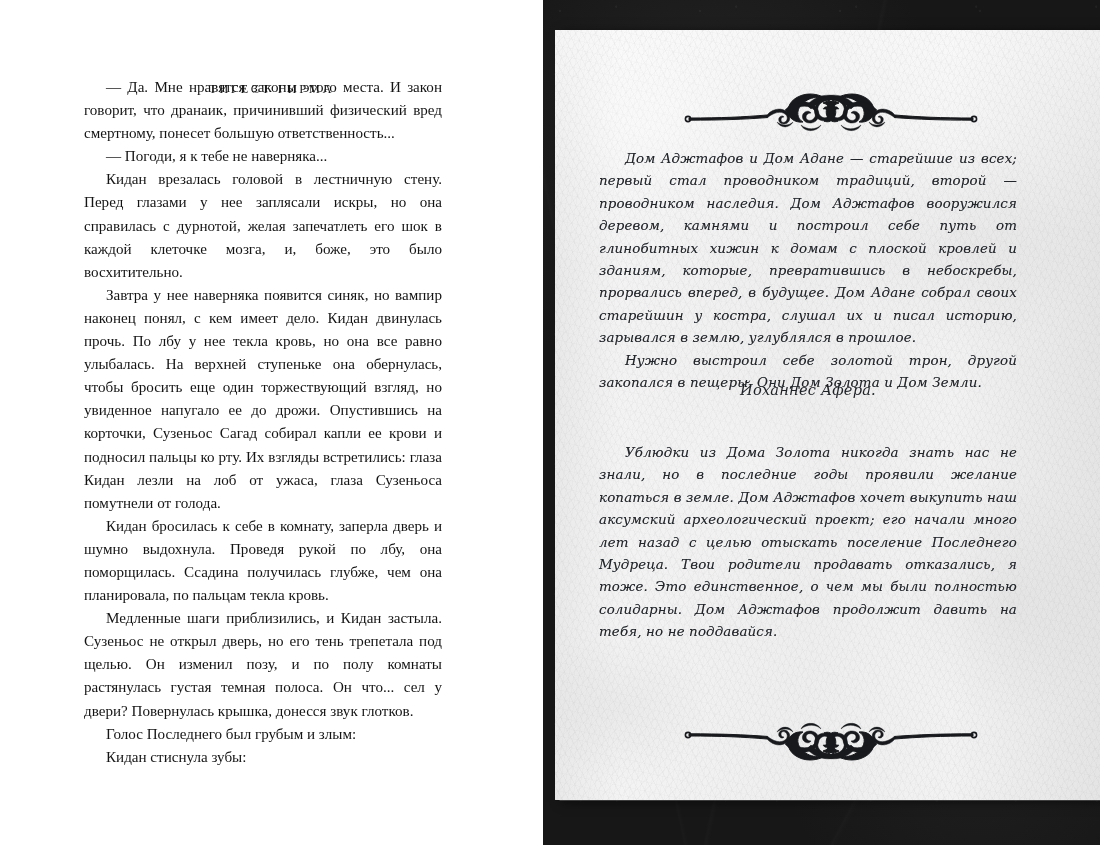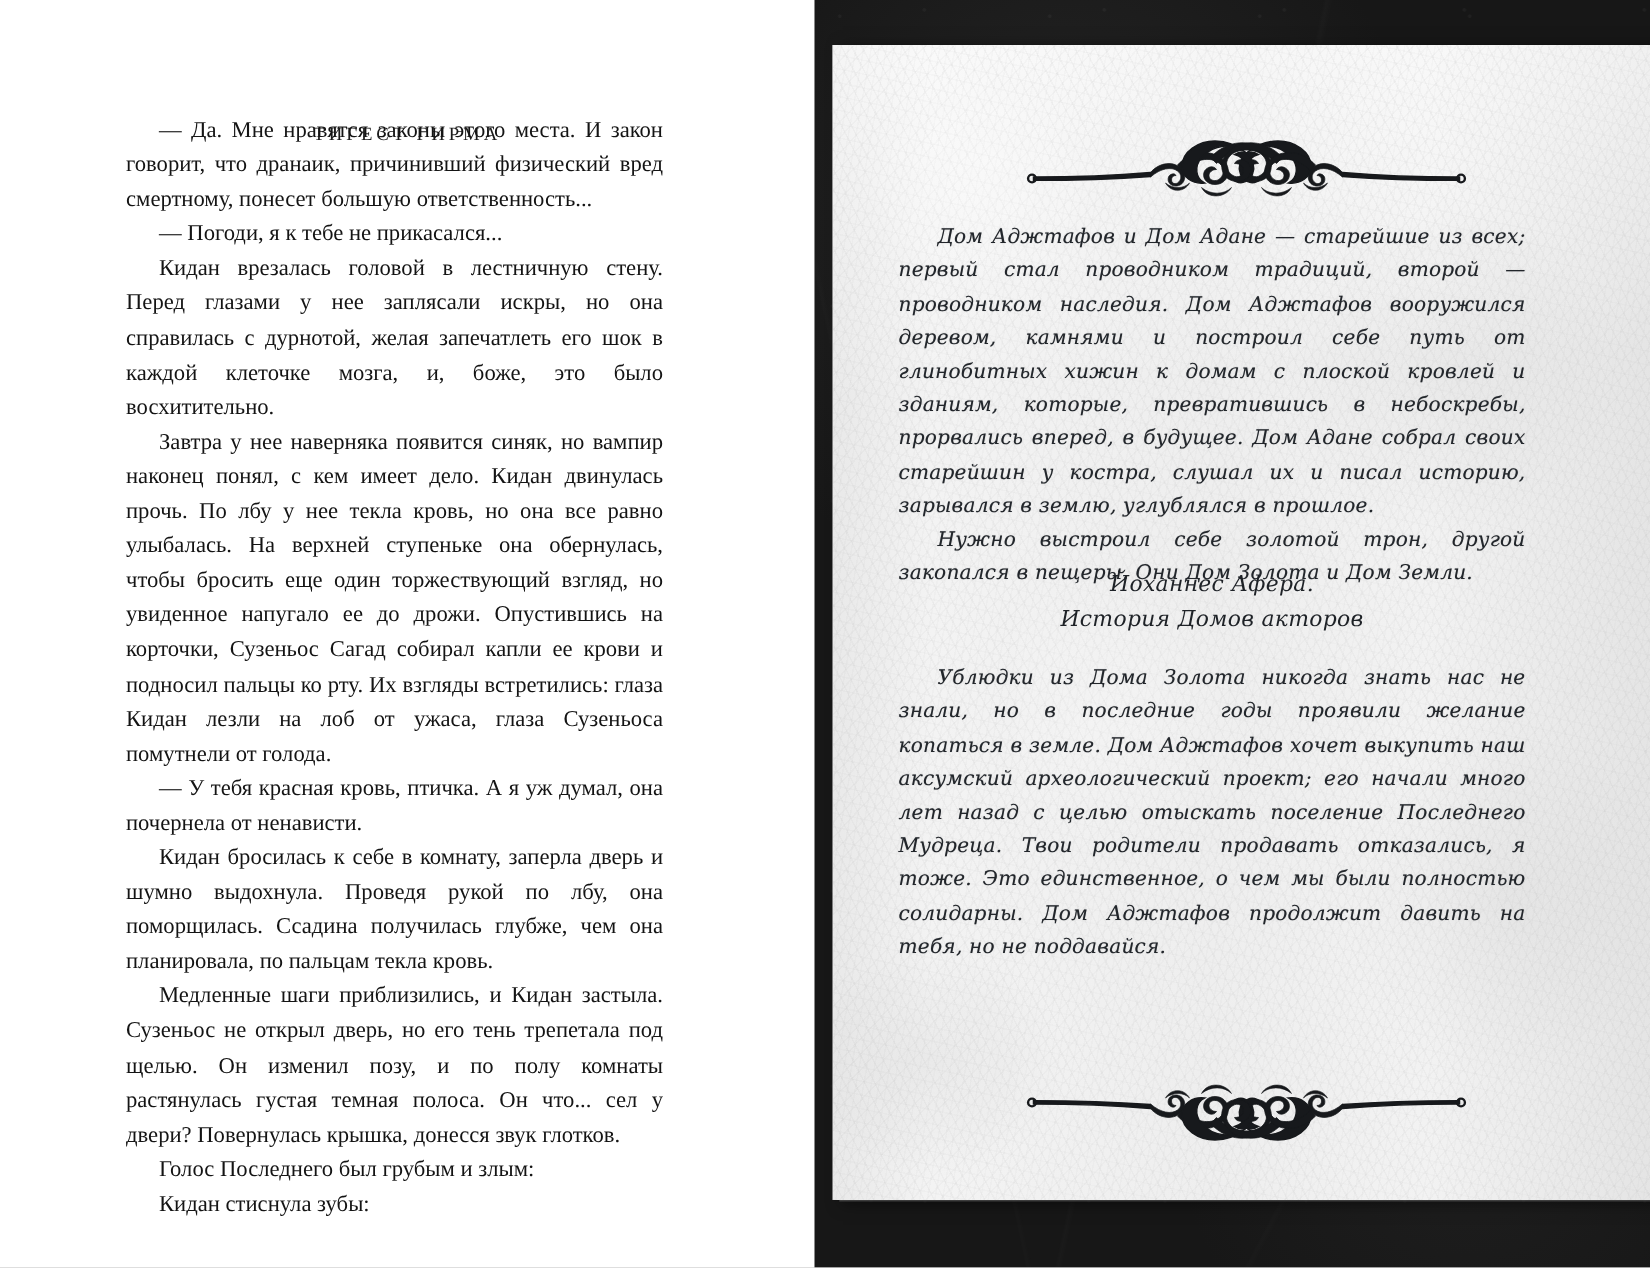--- a/index.html
+++ b/index.html
@@ -179,24 +179,23 @@
 <body>
 
 <div id="spread">
 
   <div id="left-page">
 
     <div id="running-head">ТИГЕСТ ГИРМА</div>
 
     <div id="left-body">
       <p>— Да. Мне нравятся законы этого места. И закон говорит, что дранаик, причинивший физический вред смертному, понесет большую ответственность...</p>
-      <p>— Погоди, я к тебе не прикасался...</p>
+      <p>— Погоди, я к тебе не наверняка...</p>
       <p>Кидан врезалась головой в лестничную стену. Перед глазами у нее заплясали искры, но она справилась с дурнотой, желая запечатлеть его шок в каждой клеточке мозга, и, боже, это было восхитительно.</p>
       <p>Завтра у нее наверняка появится синяк, но вампир наконец понял, с кем имеет дело. Кидан двинулась прочь. По лбу у нее текла кровь, но она все равно улыбалась. На верхней ступеньке она обернулась, чтобы бросить еще один торжествующий взгляд, но увиденное напугало ее до дрожи. Опустившись на корточки, Сузеньос Сагад собирал капли ее крови и подносил пальцы ко рту. Их взгляды встретились: глаза Кидан лезли на лоб от ужаса, глаза Сузеньоса помутнели от голода.</p>
-      <p>— У тебя красная кровь, птичка. А я уж думал, она почернела от ненависти.</p>
       <p>Кидан бросилась к себе в комнату, заперла дверь и шумно выдохнула. Проведя рукой по лбу, она поморщилась. Ссадина получилась глубже, чем она планировала, по пальцам текла кровь.</p>
       <p>Медленные шаги приблизились, и Кидан застыла. Сузеньос не открыл дверь, но его тень трепетала под щелью. Он изменил позу, и по полу комнаты растянулась густая темная полоса. Он что... сел у двери? Повернулась крышка, донесся звук глотков.</p>
       <p>Голос Последнего был грубым и злым:</p>
       <p>Кидан стиснула зубы:</p>
 
     </div>
   </div>
 
   <div id="right-panel">
     <div id="panel-noise"></div>
@@ -254,21 +253,20 @@
           </svg>
         </div>
 
         <div class="script" id="quote-one">
           <p>Дом Аджтафов и Дом Адане — старейшие из всех; первый стал проводником традиций, второй — проводником наследия. Дом Аджтафов вооружился деревом, камнями и построил себе путь от глинобитных хижин к домам с плоской кровлей и зданиям, которые, превратившись в небоскребы, прорвались вперед, в будущее. Дом Адане собрал своих старейшин у костра, слушал их и писал историю, зарывался в землю, углублялся в прошлое.</p>
           <p>Нужно выстроил себе золотой трон, другой закопался в пещеры. Они Дом Золота и Дом Земли.</p>
         </div>
 
         <div id="attribution">
           <div>Йоханнес Афера.</div>
-          <div>История Домов акторов</div>
         </div>
 
         <div class="script" id="quote-two">
           <p>Ублюдки из Дома Золота никогда знать нас не знали, но в последние годы проявили желание копаться в земле. Дом Аджтафов хочет выкупить наш аксумский археологический проект; его начали много лет назад с целью отыскать поселение Последнего Мудреца. Твои родители продавать отказались, я тоже. Это единственное, о чем мы были полностью солидарны. Дом Аджтафов продолжит давить на тебя, но не поддавайся.</p>
         </div>
 
         <div class="ornament" id="ornament-bottom">
           <svg viewBox="0 0 300 48" xmlns="http://www.w3.org/2000/svg" aria-hidden="true">
             <g fill="#17191c" stroke="#17191c">
               <path d="M8 30 C 40 30, 62 29, 86 27 L86 29.6 C62 31.4, 40 32.2, 8 32.2 Z"></path>

